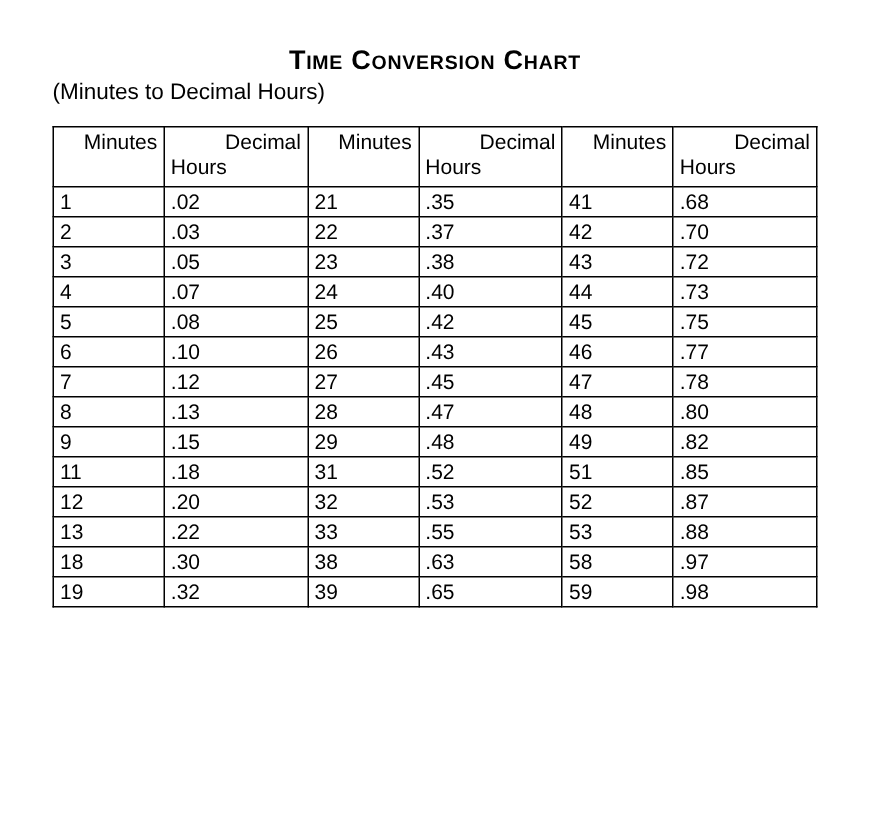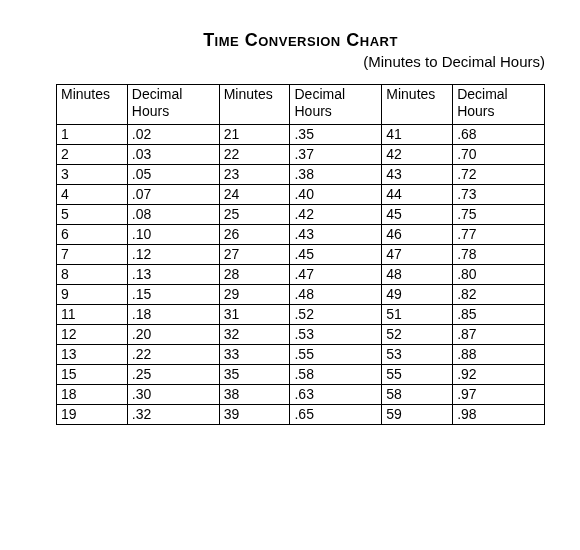--- a/index.html
+++ b/index.html
@@ -6,31 +6,31 @@
     margin: 0;
     padding: 0;
     background: #fff;
     font-family: Arial, Helvetica, sans-serif;
     color: #000;
   }
   .page {
     width: 580px;
     height: 550px;
     box-sizing: border-box;
-    padding: 30px 35px 50px 56px;
+    padding: 30px 35px 50px 35px;
   }
   .title {
     text-align: center;
     font-weight: bold;
     font-size: 18px;
     font-variant: small-caps;
     letter-spacing: 0.5px;
   }
   .subtitle {
-    text-align: right;
+    text-align: left;
     font-size: 15px;
     margin-top: 2px;
     margin-bottom: 14px;
   }
   table {
     border-collapse: collapse;
     width: 100%;
     table-layout: fixed;
   }
   th, td {
@@ -41,21 +41,21 @@
     vertical-align: top;
     height: 18px;
     line-height: 17px;
     box-sizing: border-box;
   }
   th {
     font-weight: normal;
     vertical-align: top;
     height: 40px;
   }
-  th .hdr-line1 { display:block; }
+  th .hdr-line1 { display:block;text-align:right; }
   th .hdr-line2 { display:block; }
   col.min { width: 14.5%; }
   col.dec { width: 18.8%; }
 </style>
 </head>
 <body>
 
 <div class="page">
   <div class="title">Time Conversion Chart</div>
   <div class="subtitle">(Minutes to Decimal Hours)</div>
@@ -185,28 +185,20 @@
         </tr>
         <tr>
           <td>13</td>
           <td>.22</td>
           <td>33</td>
           <td>.55</td>
           <td>53</td>
           <td>.88</td>
         </tr>
         <tr>
-          <td>15</td>
-          <td>.25</td>
-          <td>35</td>
-          <td>.58</td>
-          <td>55</td>
-          <td>.92</td>
-        </tr>
-        <tr>
           <td>18</td>
           <td>.30</td>
           <td>38</td>
           <td>.63</td>
           <td>58</td>
           <td>.97</td>
         </tr>
         <tr>
           <td>19</td>
           <td>.32</td>

